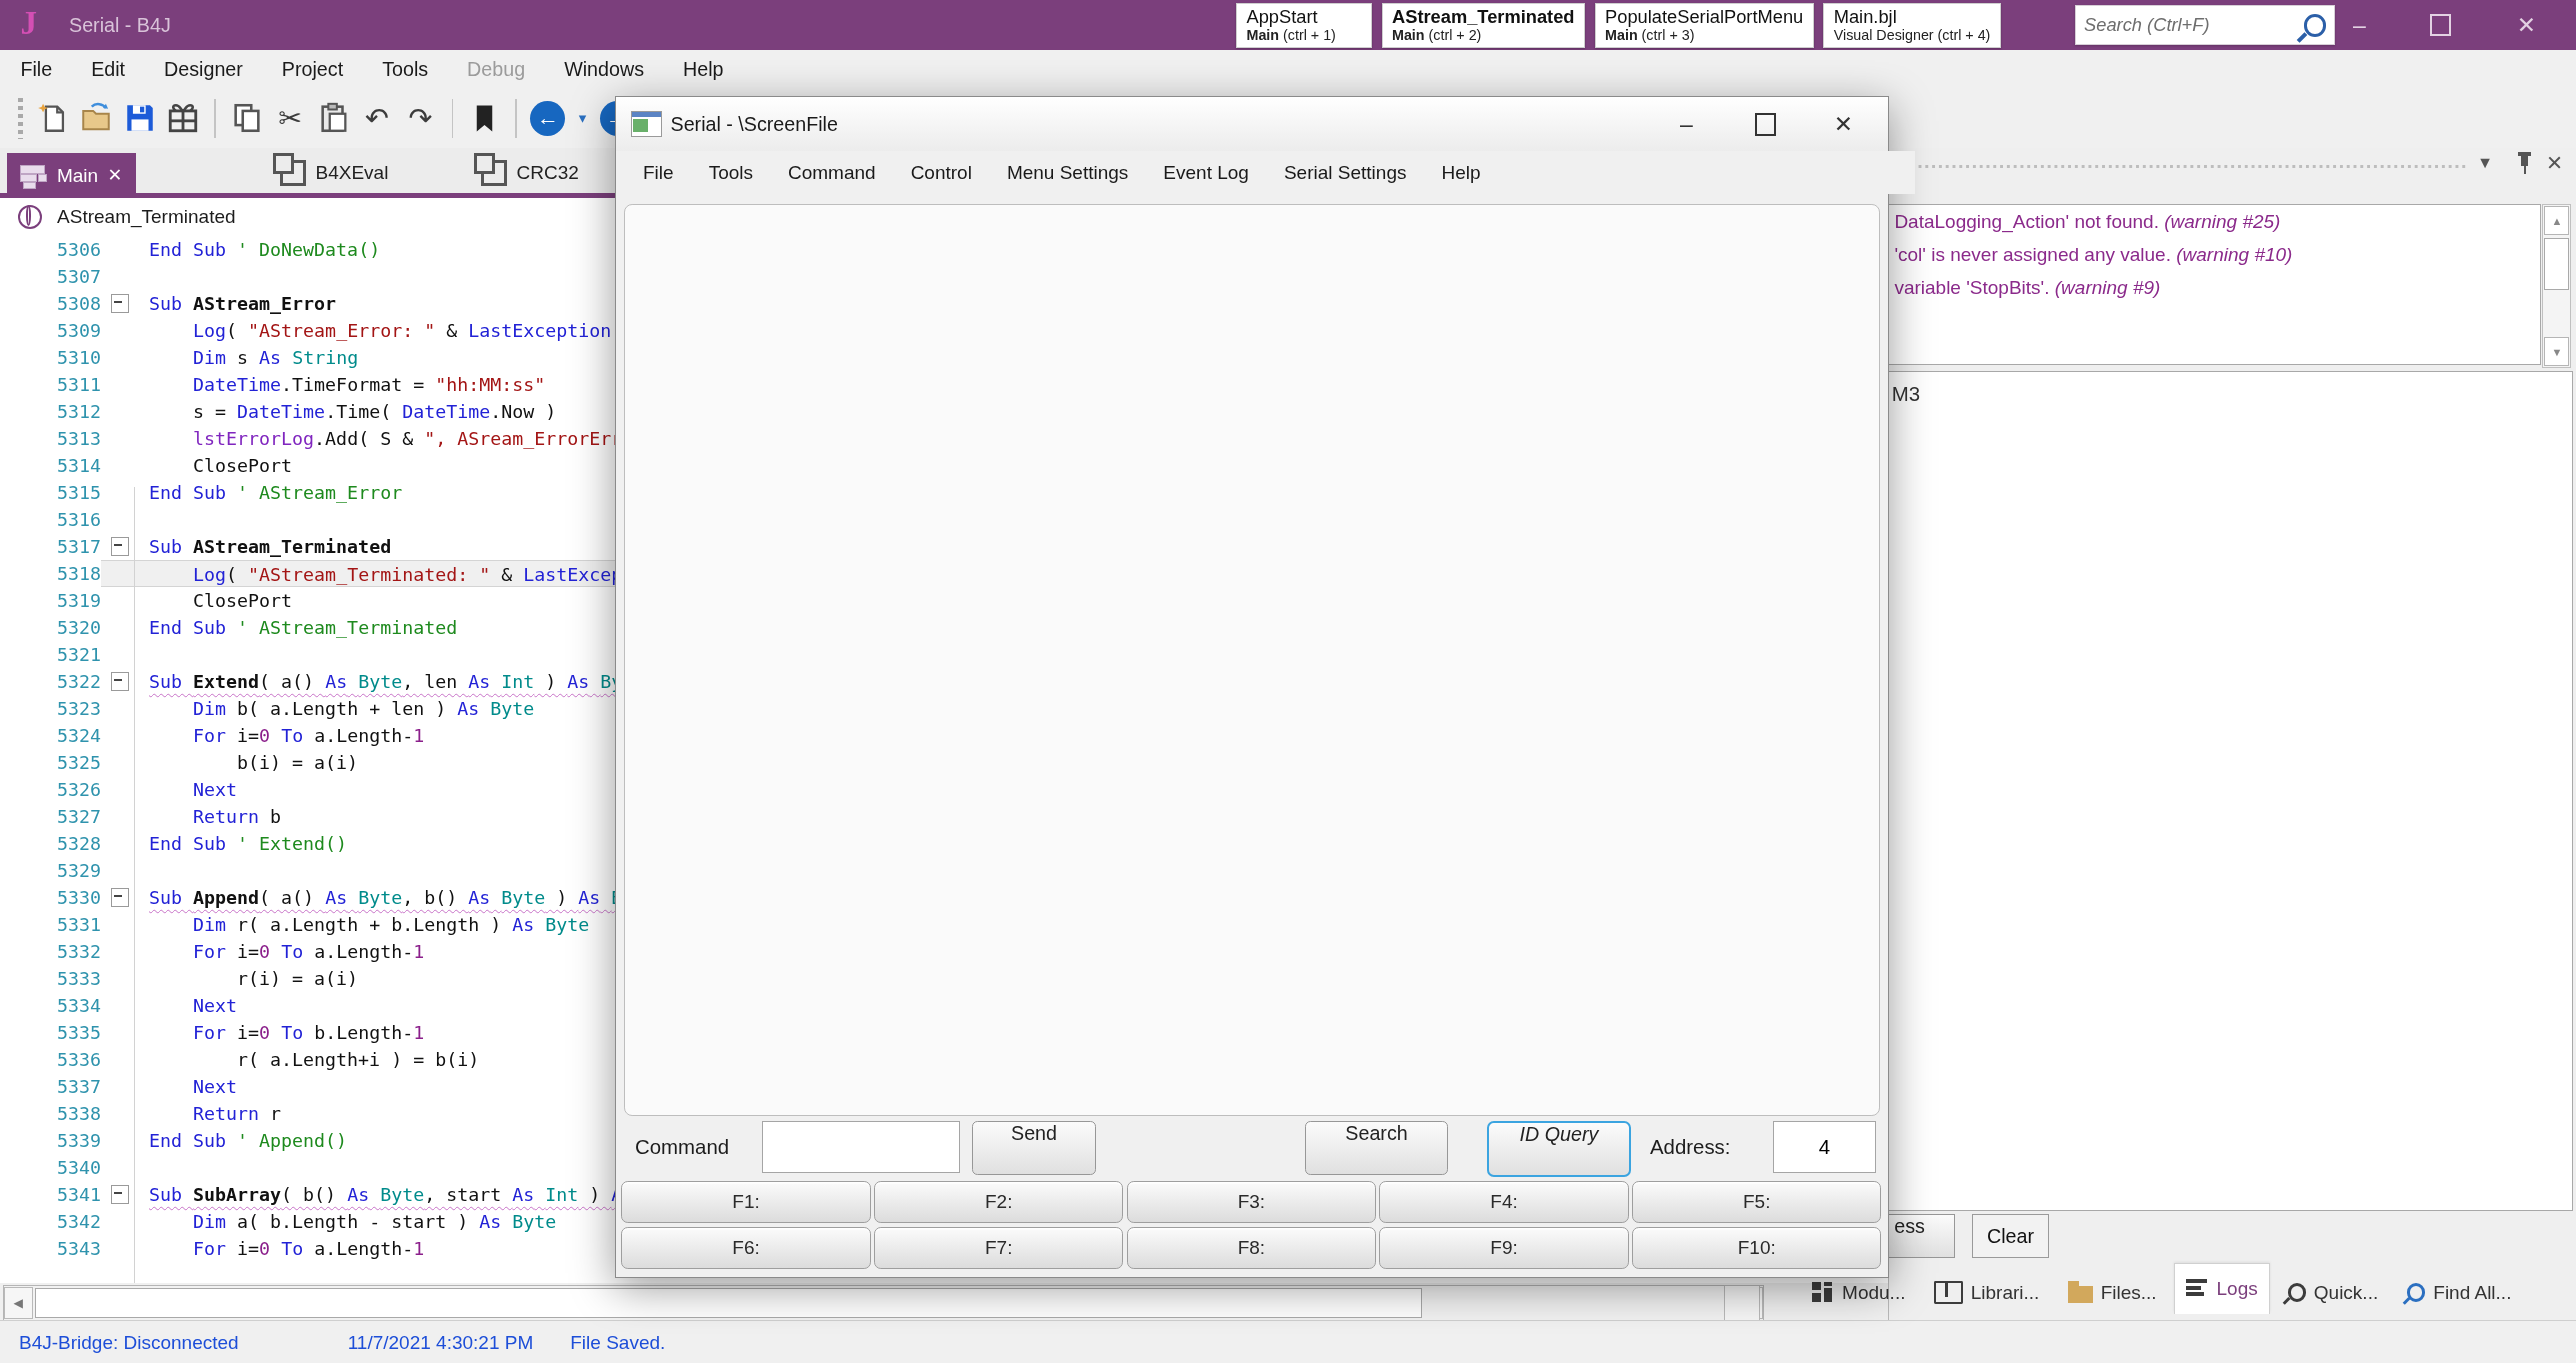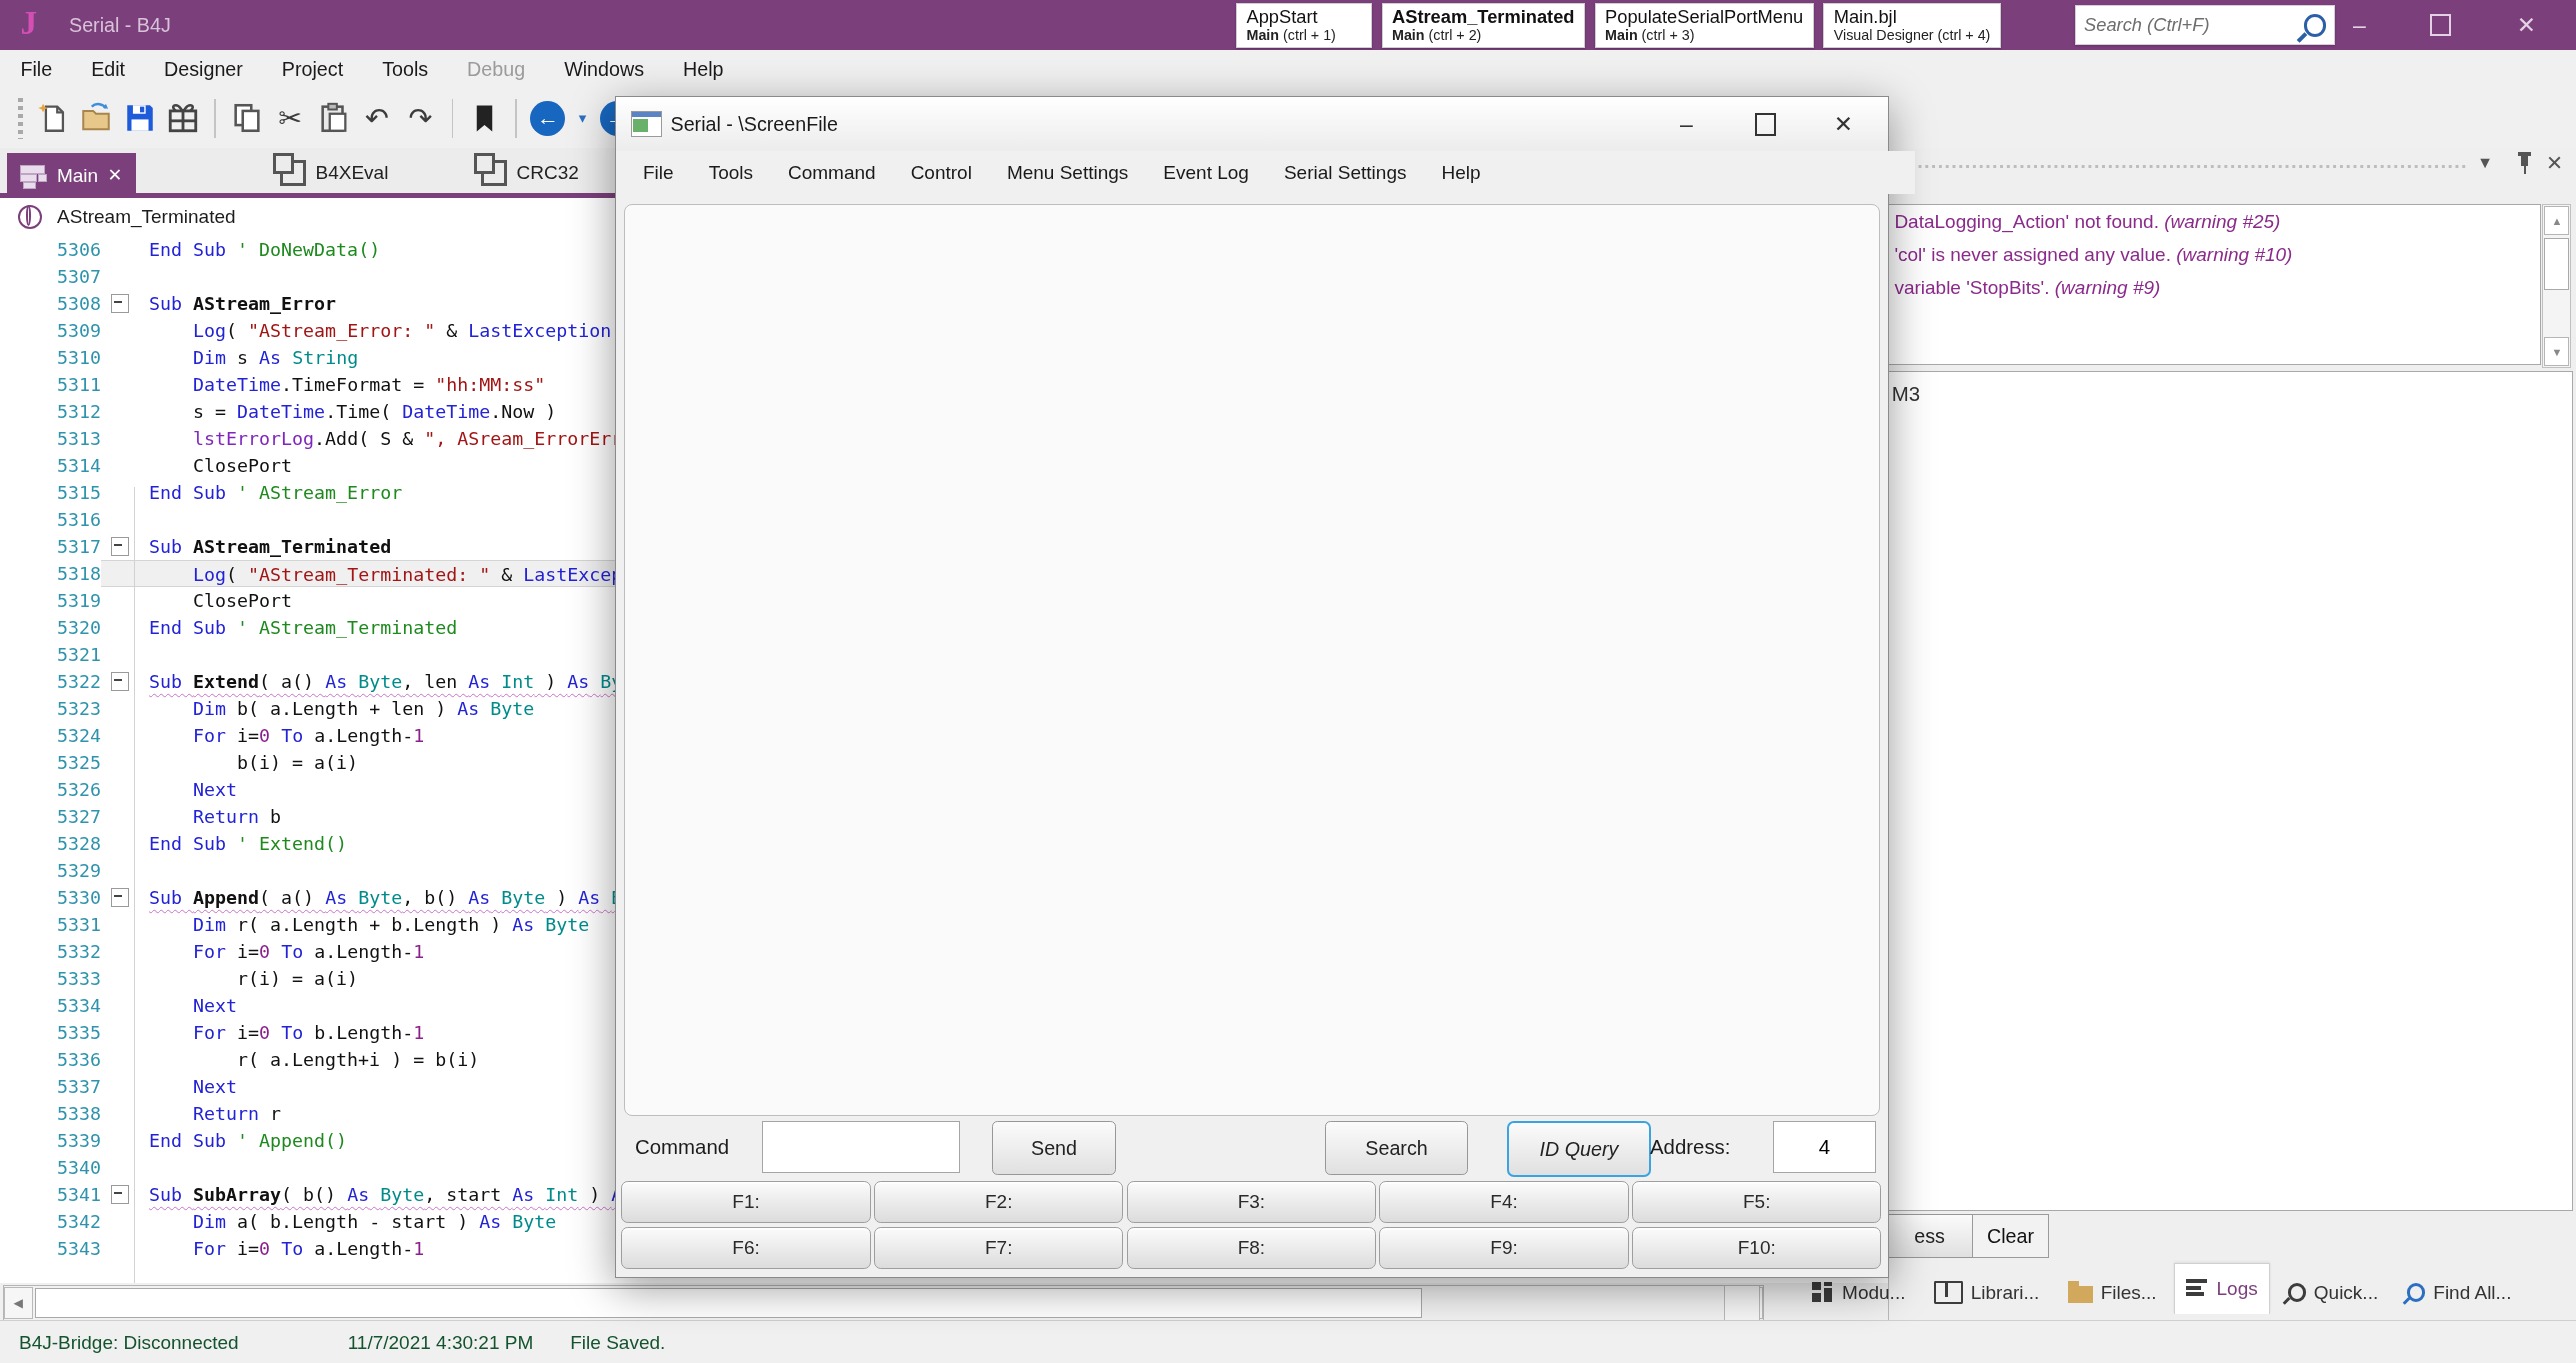--- a/index.html
+++ b/index.html
@@ -95,21 +95,21 @@
   #dlg-icon::after{content:"";position:absolute;left:1.4px;top:6.8px;width:15px;height:13.6px;background:#69b06a;}
   #dlg-title{margin-left:9px;font-size:19.7px;color:#1a1a1a;}
   .dlg-wbtn{position:absolute;top:0;width:61px;height:54px;display:flex;align-items:center;justify-content:center;font-size:23px;color:#333;}
   #dlg-restore-g{width:17.7px;height:19px;border:2px solid #333;}
   #dlg-menubar{position:absolute;left:0;top:54px;width:100%;height:43px;display:flex;align-items:center;gap:35px;padding-left:27px;background:#f0f0f0;}
   .dlg-menu-item{font-size:19px;color:#1a1a1a;white-space:nowrap;}
   #dlg-screen{position:absolute;left:8.1px;top:107px;width:1254px;height:910px;background:#fafafa;border:1.4px solid #bdbdbd;border-radius:8.1px;}
   #dlg-cmdrow{position:absolute;left:0;top:1024px;width:100%;height:57px;}
   .dlabel{position:absolute;font-size:20.4px;color:#1c1c1c;top:15px;}
   .dinput{position:absolute;top:0;height:52px;background:#fff;border:1.4px solid #a5a5a5;font-size:20.4px;font-family:"Liberation Sans",sans-serif;padding:0 9.5px;box-sizing:border-box;}
-  .btn{background:linear-gradient(#fbfbfb,#e0e0e0);border:1.4px solid #979797;border-radius:5.4px;display:flex;align-items:center;justify-content:center;font-size:19.7px;color:#222;margin-left:20px;}
+  .btn{background:linear-gradient(#fbfbfb,#e0e0e0);border:1.4px solid #979797;border-radius:5.4px;display:flex;justify-content:center;font-size:19.7px;color:#222;}
   .dbtn{position:absolute;top:0;height:52px;}
   #idquery-btn{border:2.7px solid #3ba4e0;border-radius:6.8px;font-style:italic;}
   .fkrow{position:absolute;left:5.4px;width:1260px;height:42px;display:flex;gap:3.4px;}
   .fkey{flex:1;background:linear-gradient(#fbfbfb,#dcdcdc);border:1.4px solid #9e9e9e;border-radius:6.8px;
         display:flex;align-items:center;justify-content:center;font-size:19px;color:#2a2a2a;box-shadow:inset 0 1.4px 0 #fff;}
 
   
   #right-panel{left:1888px;top:148px;width:688px;height:1172px;background:#efefef;border-left:1.4px solid #b9b9b9;z-index:10;}
   #rp-grip{position:absolute;left:13.6px;top:15px;width:564px;height:6.8px;
            background:radial-gradient(circle,#bdbdbd 1.6px,transparent 1.8px);background-size:6.8px 6.8px;}
@@ -140,21 +140,21 @@
   .ic-folder::before{content:"";position:absolute;left:0;top:-4.8px;width:11px;height:4.8px;background:#d2a85c;}
   .ic-logs{width:22px;height:20.4px;position:relative;flex:none;}
   .ic-logs i{position:absolute;height:4.1px;background:#3c3c3c;left:0;}
   .ic-mag{width:12.2px;height:12.2px;border:3.4px solid #3c3c3c;border-radius:50%;position:relative;flex:none;}
   .ic-mag::after{content:"";position:absolute;width:3.4px;height:8.1px;background:#3c3c3c;left:-5.4px;top:11px;transform:rotate(45deg);}
   .ic-mag.blue{border-color:#2b6fc0;}
   .ic-mag.blue::after{background:#2b6fc0;}
 
   
   #statusbar{left:0;top:1320px;width:2576px;height:43px;background:#f0f0f0;border-top:1.4px solid #cfcfcf;display:flex;align-items:center;}
-  #statusbar span{font-size:19px;color:#14532d;}
+  #statusbar span{font-size:19px;color:#1d4ed8;}
 </style>
 </head>
 <body>
 
 <div id="app">
 
   <div id="titlebar" class="abs">
     <span id="b4j-logo">J</span>
     <span id="app-title">Serial - B4J</span>
     <div id="quick-tabs">

